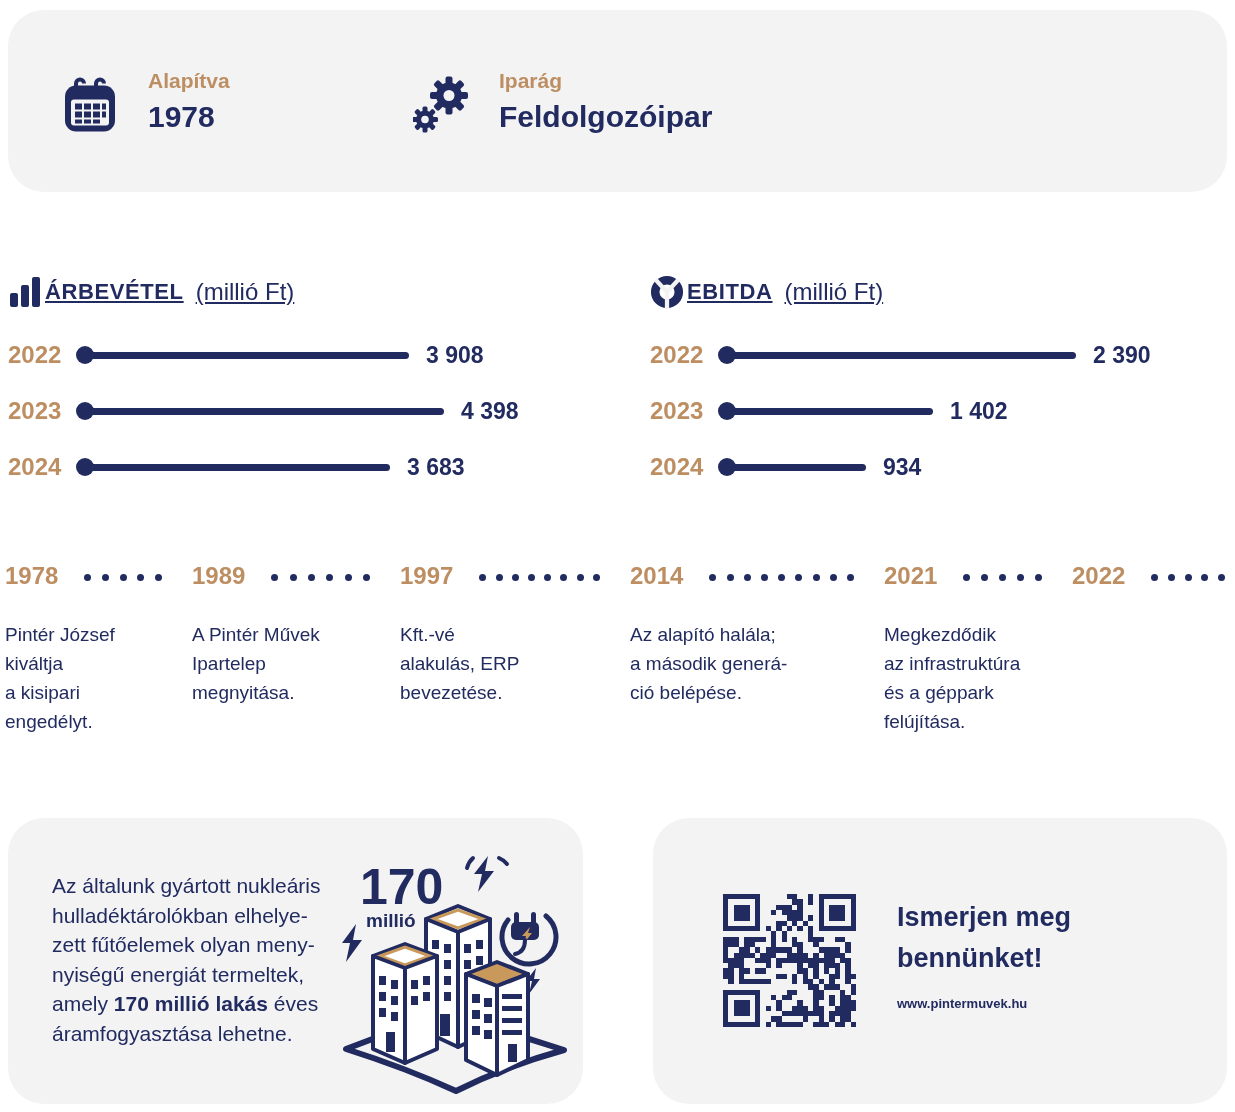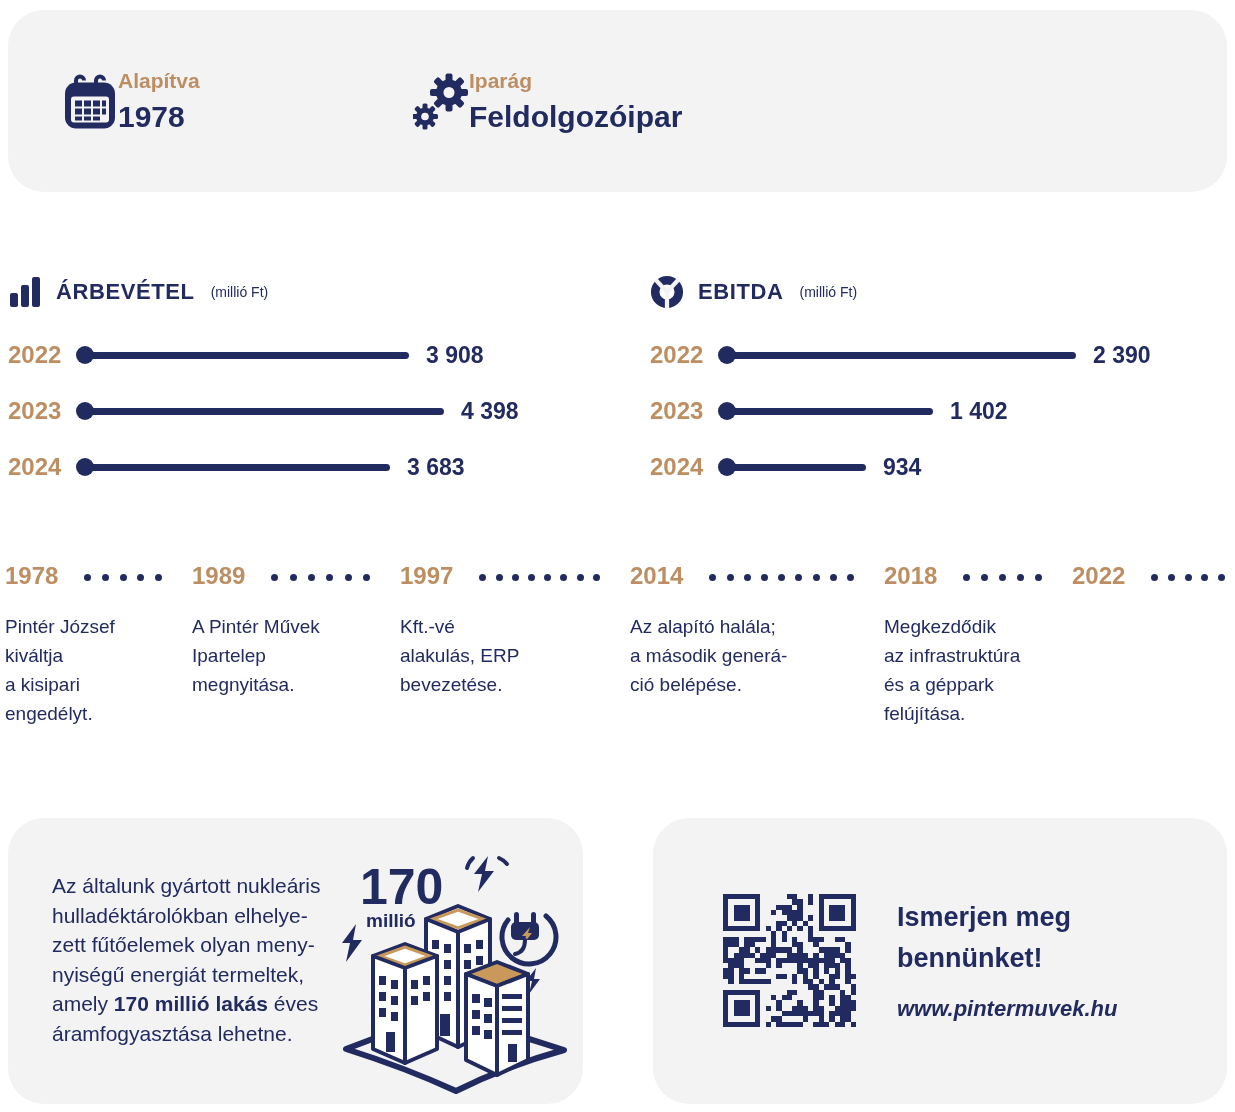--- a/index.html
+++ b/index.html
@@ -8,63 +8,63 @@
     font-family:"Liberation Sans", sans-serif; overflow:hidden;
     color:var(--navy);
   }
   :root {
     --navy:#222b60; --tan:#bd8e62; --card:#f3f3f4; --gold:#c9995c; --white:#ffffff;
   }
   .card { position:absolute; background:var(--card); border-radius:36px; }
 
   
   #header-card { left:8px; top:10px; width:1219px; height:182px; }
-  .header-item { position:absolute; top:50%; transform:translateY(-50%); display:flex; align-items:center; }
+  .header-item { position:absolute; top:50%; transform:translateY(-50%); display:flex; align-items:flex-end; gap:30px; }
   .hi-0 { left:54px; } .hi-1 { left:405px; } .hi-2 { left:847px; }
   .header-texts { display:flex; flex-direction:column; gap:7px; }
   .header-label { color:var(--tan); font-weight:bold; font-size:21px; }
   .header-value { color:var(--navy); font-weight:bold; font-size:30px; }
 
   
   .chart { position:absolute; top:272px; }
   .chart-0 { left:8px; width:610px; }
   .chart-1 { left:650px; width:580px; }
-  .chart-header { display:flex; align-items:center; gap:14px; height:40px; }
+  .chart-header { display:flex; align-items:center; gap:3px; height:40px;text-decoration:underline; }
   .chart-title { font-size:22px; font-weight:bold; letter-spacing:.6px; color:var(--navy); }
-  .chart-unit { font-size:14px; color:var(--navy); margin-left:2px; }
+  .chart-unit { font-size:24px; color:var(--navy); margin-left:9px; }
   .chart-rows { margin-top:15px; }
   .chart-row { display:flex; align-items:center; height:56px; }
   .row-year { width:58px; flex:0 0 58px; color:var(--tan); font-weight:bold; font-size:24px; }
   .row-track { display:flex; align-items:center; margin-left:10px; }
   .row-dot { width:18px; height:18px; border-radius:50%; background:var(--navy); flex:0 0 18px; }
   .row-line { height:7px; border-radius:4px; background:var(--navy); margin-left:-5px; }
   .row-value { margin-left:17px; font-weight:bold; font-size:23px; color:var(--navy); white-space:nowrap; }
 
   
   #timeline { position:absolute; left:5px; top:560px; width:1226px; }
   .tl-grid { display:grid; grid-template-columns:187px 208px 230px 254px 188px 159px; }
   .tl-year-cell { display:flex; align-items:center; height:32px; }
   .tl-year { color:var(--tan); font-weight:bold; font-size:24px; }
   .tl-dots { flex:1; display:flex; align-items:center; justify-content:space-between; margin:2px 30px 0 26px; }
   .tl-year-cell:last-child .tl-dots { margin-right:6px; }
   .tl-dot { width:7px; height:7px; border-radius:50%; background:var(--navy); }
-  .tl-texts { margin-top:20px; }
+  .tl-texts { margin-top:28px; }
   .tl-text { color:var(--navy); font-size:19px; line-height:29px; white-space:pre-line; padding-right:20px; }
 
   
   #fact-card { left:8px; top:818px; width:575px; height:286px; }
   .fact-text { position:absolute; left:44px; top:53px; width:310px; font-size:21px; line-height:29.5px; color:var(--navy); }
   .fact-text span { white-space:pre-line; }
   .fact-illu { position:absolute; left:328px; top:26px; width:238px; height:252px; }
 
   
   #qr-card { left:653px; top:818px; width:574px; height:286px; }
   .qr-box { position:absolute; left:70px; top:76px; width:133px; height:133px; }
   .qr-title { position:absolute; left:244px; top:79px; font-size:27px; font-weight:bold; line-height:41px; color:var(--navy); white-space:pre-line; }
-  .qr-url { position:absolute; left:244px; top:178px; font-size:22px; font-weight:bold; color:var(--navy);font-style:italic; }
+  .qr-url { position:absolute; left:244px; top:178px; font-size:13px; font-weight:bold; color:var(--navy); }
 
   svg { display:block; }
 </style>
 </head>
 <body>
 
 <div class="canvas">
 
   <div class="card" id="header-card">
 
@@ -268,21 +268,21 @@
             <span class="tl-dot"></span>
             <span class="tl-dot"></span>
             <span class="tl-dot"></span>
             <span class="tl-dot"></span>
             <span class="tl-dot"></span>
             <span class="tl-dot"></span>
             <span class="tl-dot"></span>
           </span>
         </div>
         <div class="tl-year-cell">
-          <span class="tl-year">2018</span>
+          <span class="tl-year">2021</span>
           <span class="tl-dots">
             <span class="tl-dot"></span>
             <span class="tl-dot"></span>
             <span class="tl-dot"></span>
             <span class="tl-dot"></span>
             <span class="tl-dot"></span>
           </span>
         </div>
         <div class="tl-year-cell">
           <span class="tl-year">2022</span>

